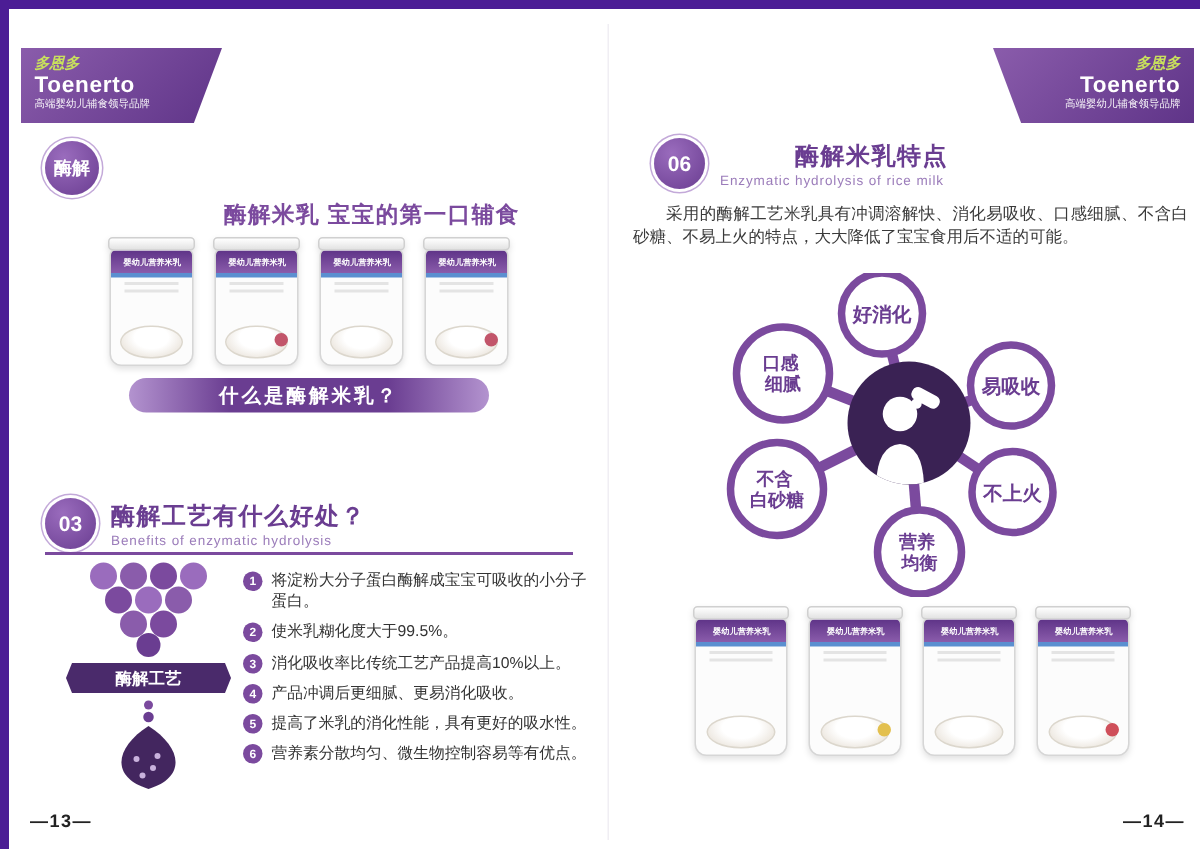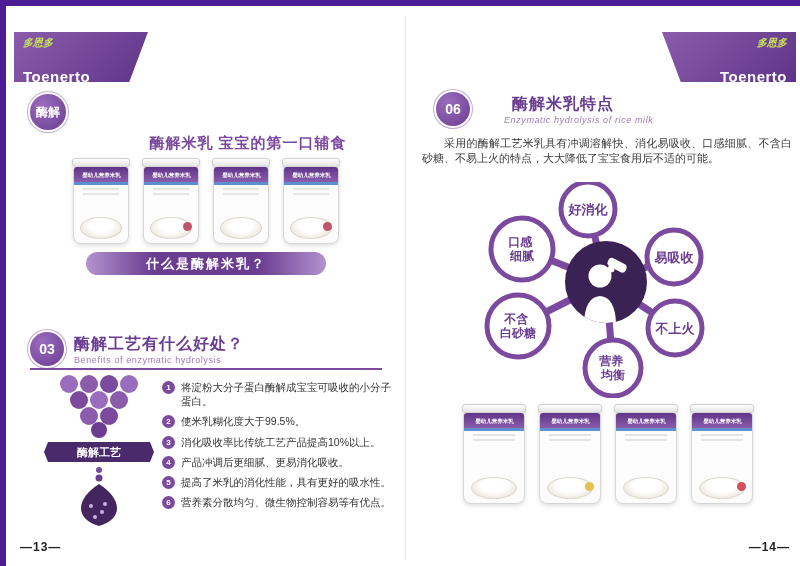--- a/index.html
+++ b/index.html
@@ -6,21 +6,21 @@
   .canvas{position:relative;width:798px;height:564px;border:6px solid #4c1d95;background:#fff;
           font-family:"Liberation Sans", sans-serif;overflow:hidden;}
   .gutter{position:absolute;left:399px;top:10px;bottom:10px;width:1px;background:#f0eef3;}
 
   
   .corner{position:absolute;top:26px;width:134px;height:50px;color:#fff;
           background:linear-gradient(135deg,#8a5cab,#5f3488);box-sizing:border-box;}
   .corner-left{left:8px;clip-path:polygon(0 0,100% 0,86% 100%,0 100%);padding:5px 16px 0 9px;}
   .corner-right{right:8px;clip-path:polygon(0 0,100% 0,100% 100%,14% 100%);padding:5px 9px 0 16px;text-align:right;}
   .logo-cn{font-size:10px;color:#c9e15c;font-weight:bold;font-style:italic;line-height:1.1;}
-  .logo-en{font-size:15px;font-weight:bold;line-height:1.15;letter-spacing:.5px;margin-top:20px;}
+  .logo-en{font-size:15px;font-weight:bold;line-height:1.15;letter-spacing:.5px;}
   .tagline{font-size:7px;line-height:1.5;opacity:.95;}
 
   .round-badge{position:absolute;border-radius:50%;color:#fff;display:flex;align-items:center;justify-content:center;
           font-weight:bold;background:radial-gradient(circle at 35% 30%,#9a6cbd,#6a3d91);
           box-shadow:0 0 0 2px #fff,0 0 0 3px #c3a9d9;text-align:center;}
   .badge-mr{left:24px;top:88px;width:36px;height:36px;font-size:12px;}
   .badge-05{left:24px;top:326px;width:34px;height:34px;font-size:14px;}
   .badge-06{left:430px;top:86px;width:34px;height:34px;font-size:14px;}
 
   .title-mr{position:absolute;left:72px;top:93px;font-size:23px;font-weight:bold;color:#6a3d91;letter-spacing:3px;}
@@ -29,21 +29,21 @@
   .what-band{position:absolute;left:80px;top:246px;width:240px;height:23px;border-radius:12px;color:#fff;
           font-size:13px;font-weight:bold;letter-spacing:2px;display:flex;align-items:center;justify-content:center;
           background:linear-gradient(90deg,#b393cf,#6a3d91 28%,#6a3d91 72%,#b393cf);}
   .para{position:absolute;font-size:11px;line-height:1.4;color:#3a3a3a;text-align:justify;}
   .para-left{left:28px;top:272px;width:346px;}
   .para-right{left:416px;top:130px;width:370px;text-indent:2em;}
 
   .sec-title{position:absolute;font-size:16px;font-weight:bold;color:#6a3d91;letter-spacing:1px;}
   .sec-sub{position:absolute;font-size:9px;color:#9b7cba;letter-spacing:.6px;}
   .t05{left:68px;top:328px;text-align:center;} .s05{left:68px;top:349px;}
-  .t06{left:462px;top:88px;padding-left:44px;} .s06{left:498px;top:109px;font-style:italic;}
+  .t06{left:480px;top:88px;padding-left:44px;} .s06{left:474px;top:109px;}
   .sec-line{position:absolute;left:24px;top:362px;width:352px;height:2px;background:#7b4a9e;}
 
   .benefits{position:absolute;left:156px;top:374px;width:238px;}
   .benefit{display:flex;margin-bottom:6px;}
   .b-num{flex:0 0 13px;width:13px;height:13px;border-radius:50%;background:#7b4a9e;color:#fff;font-size:8px;
          font-weight:bold;display:flex;align-items:center;justify-content:center;margin-right:6px;margin-top:1px;}
   .b-text{font-size:10.5px;color:#333;line-height:1.35;}
 
   .funnel{position:absolute;left:38px;top:366px;}
   .diagram{position:absolute;left:452px;top:176px;}

